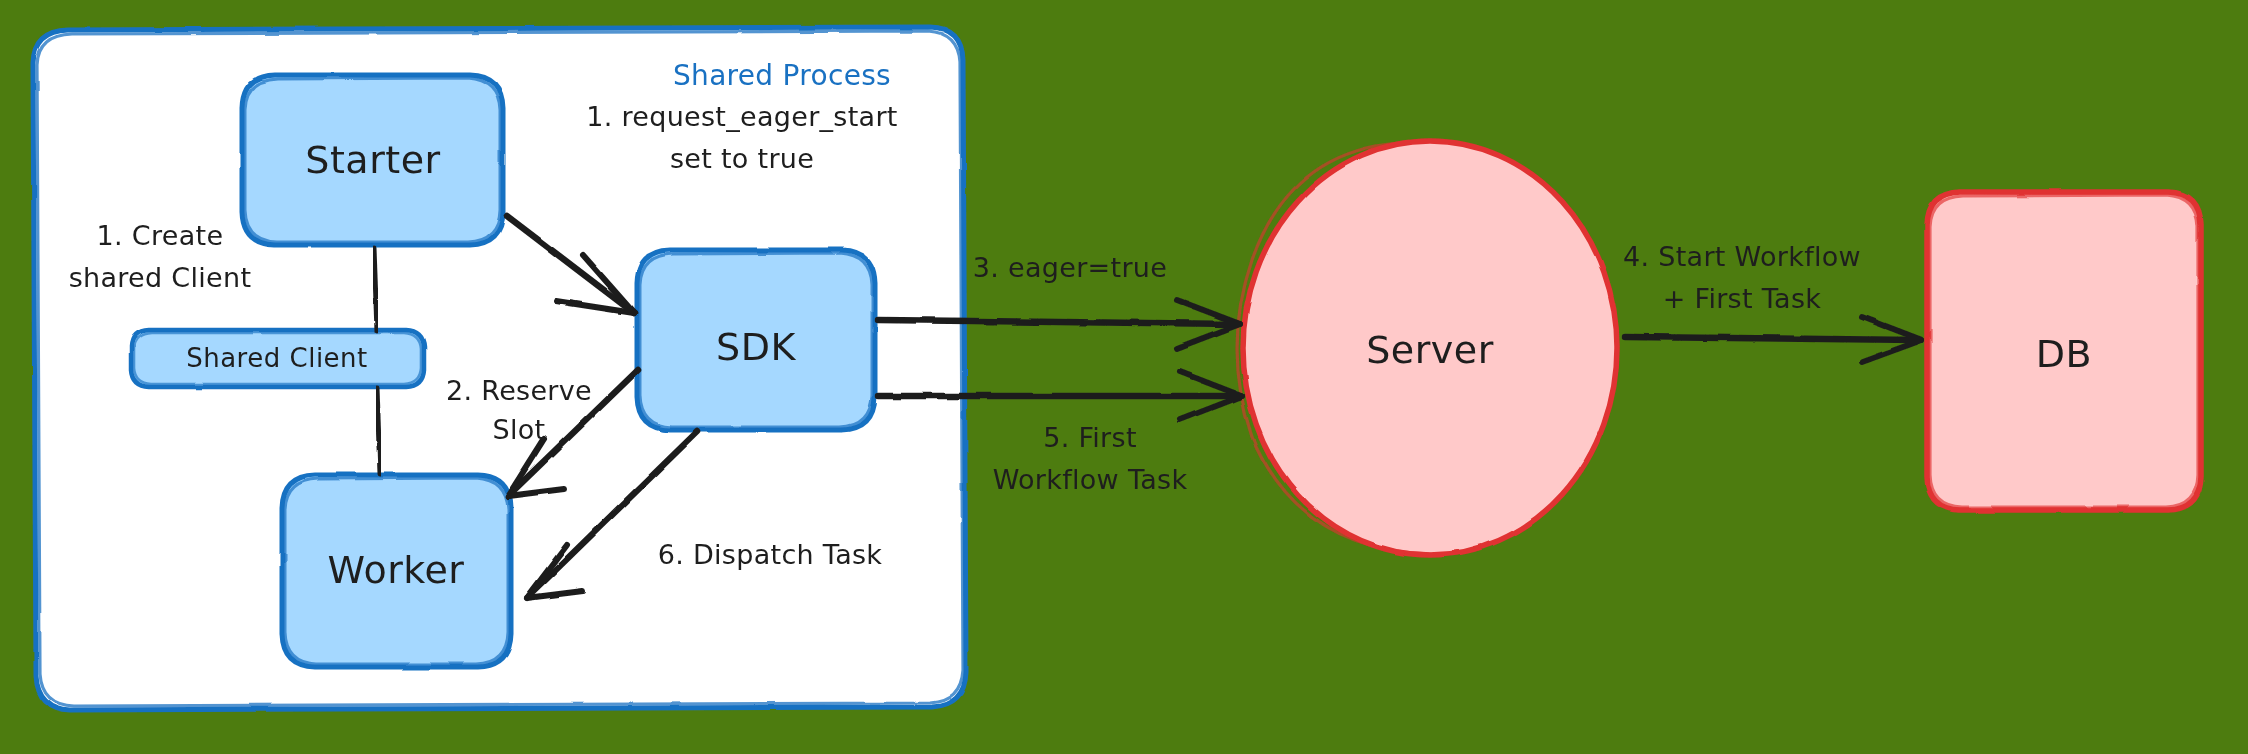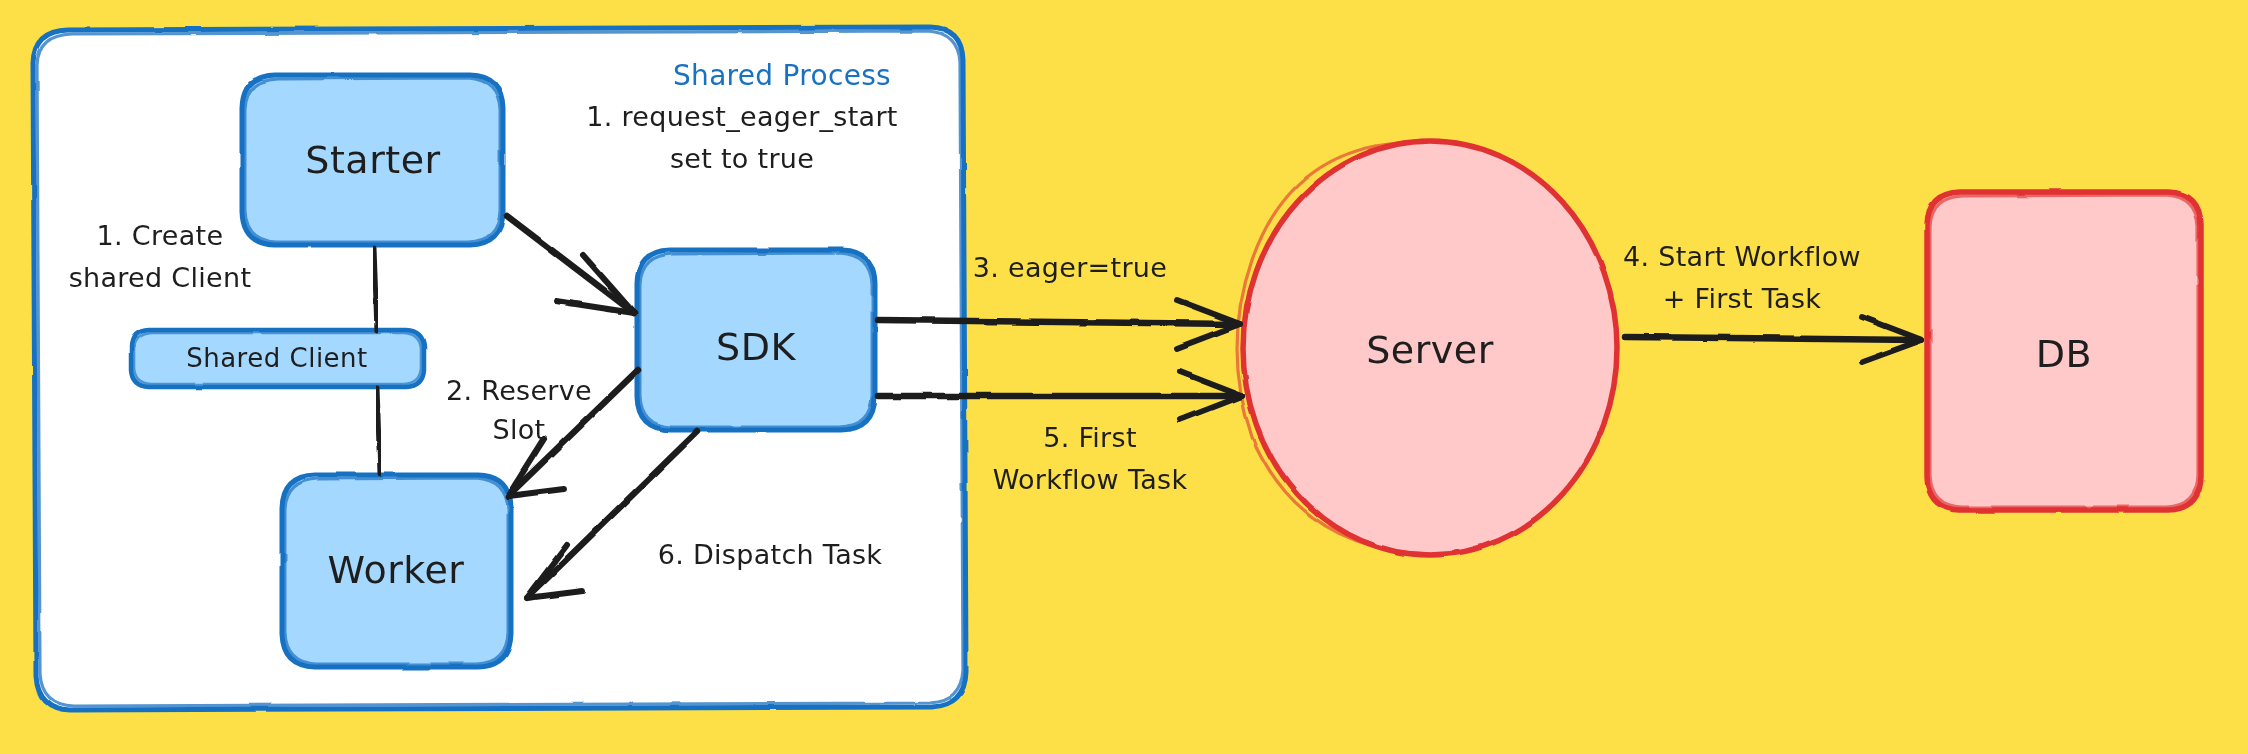--- a/index.html
+++ b/index.html
@@ -7,21 +7,21 @@
     padding: 0;
     background: #ffffff;
   }
   body {
     font-family: "DejaVu Sans", sans-serif;
   }
   #canvas-root {
     position: relative;
     width: 2248px;
     height: 754px;
-    background: #fde047;
+    background: #4d7c0f;
     overflow: hidden;
   }
   #diagram-svg {
     position: absolute;
     left: 0;
     top: 0;
     width: 2248px;
     height: 754px;
   }
   .shape-fill-blue { fill: #a5d8ff; }

